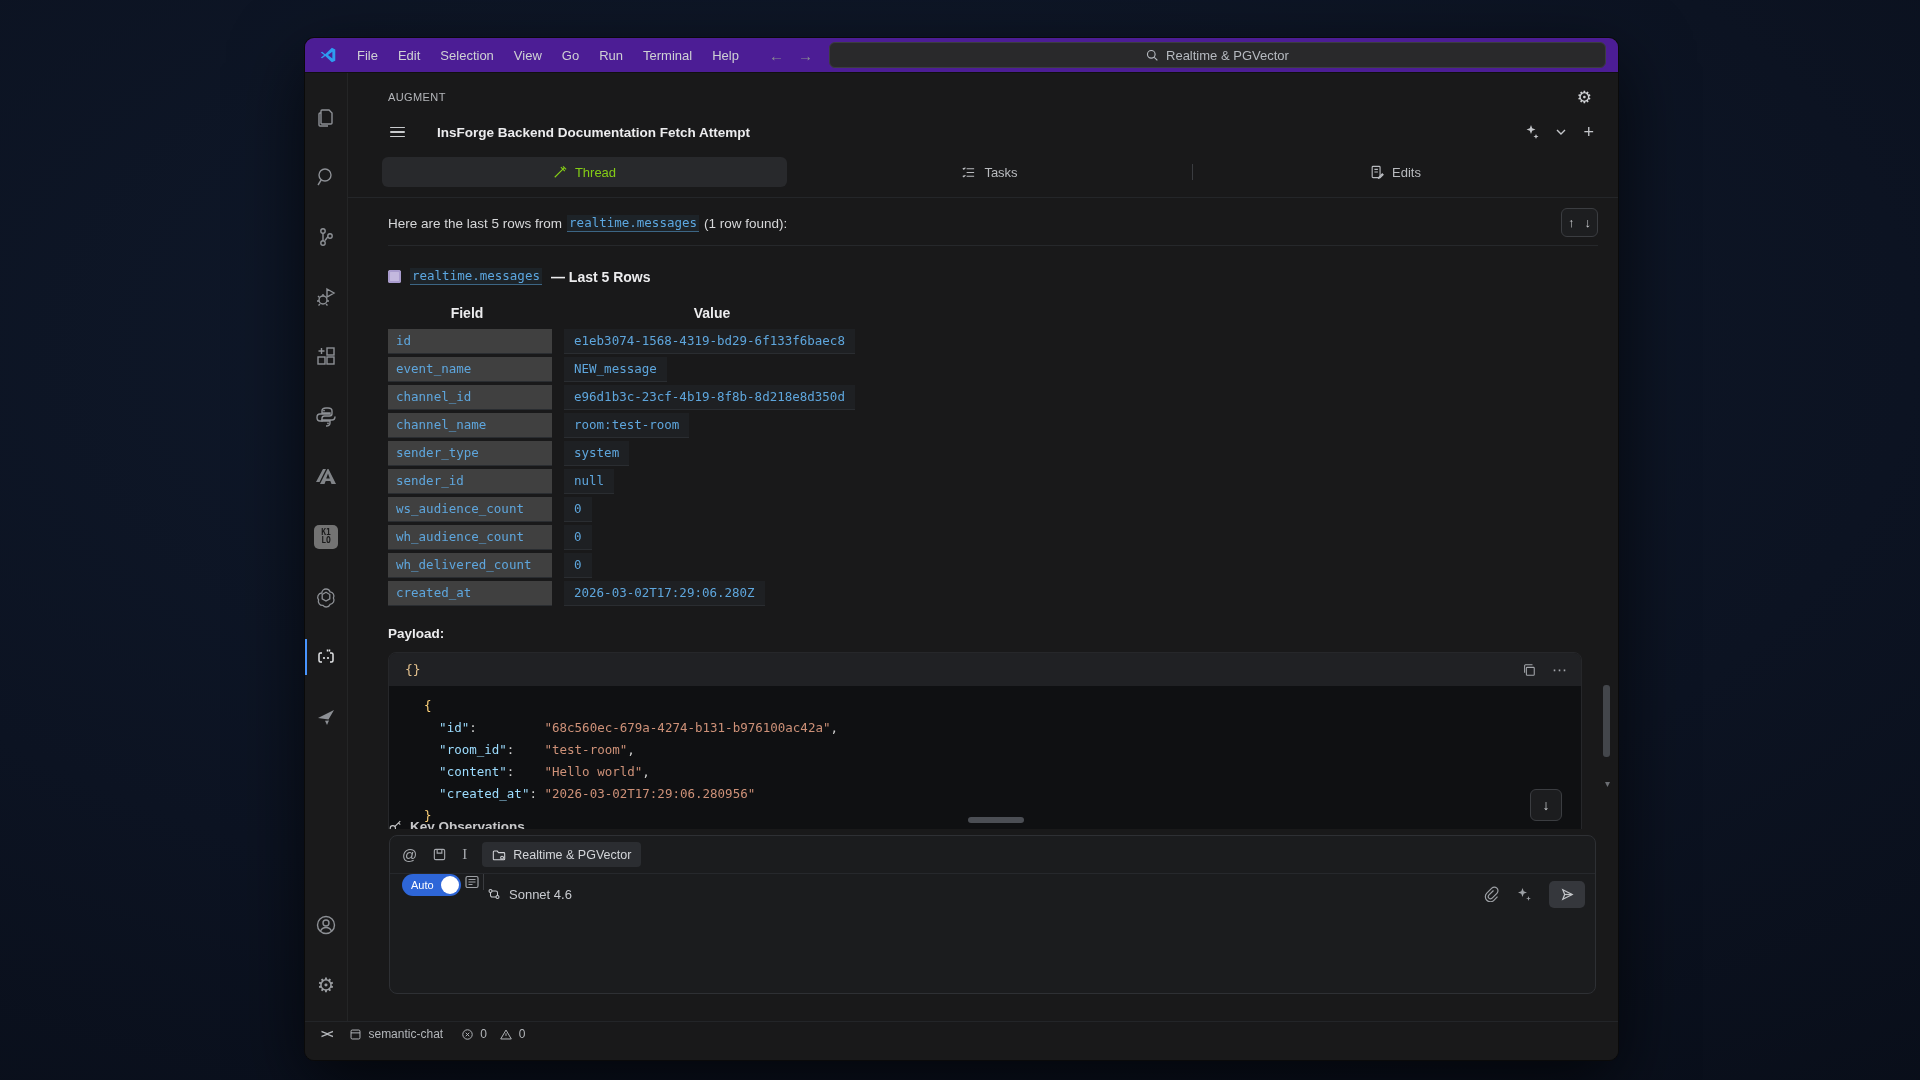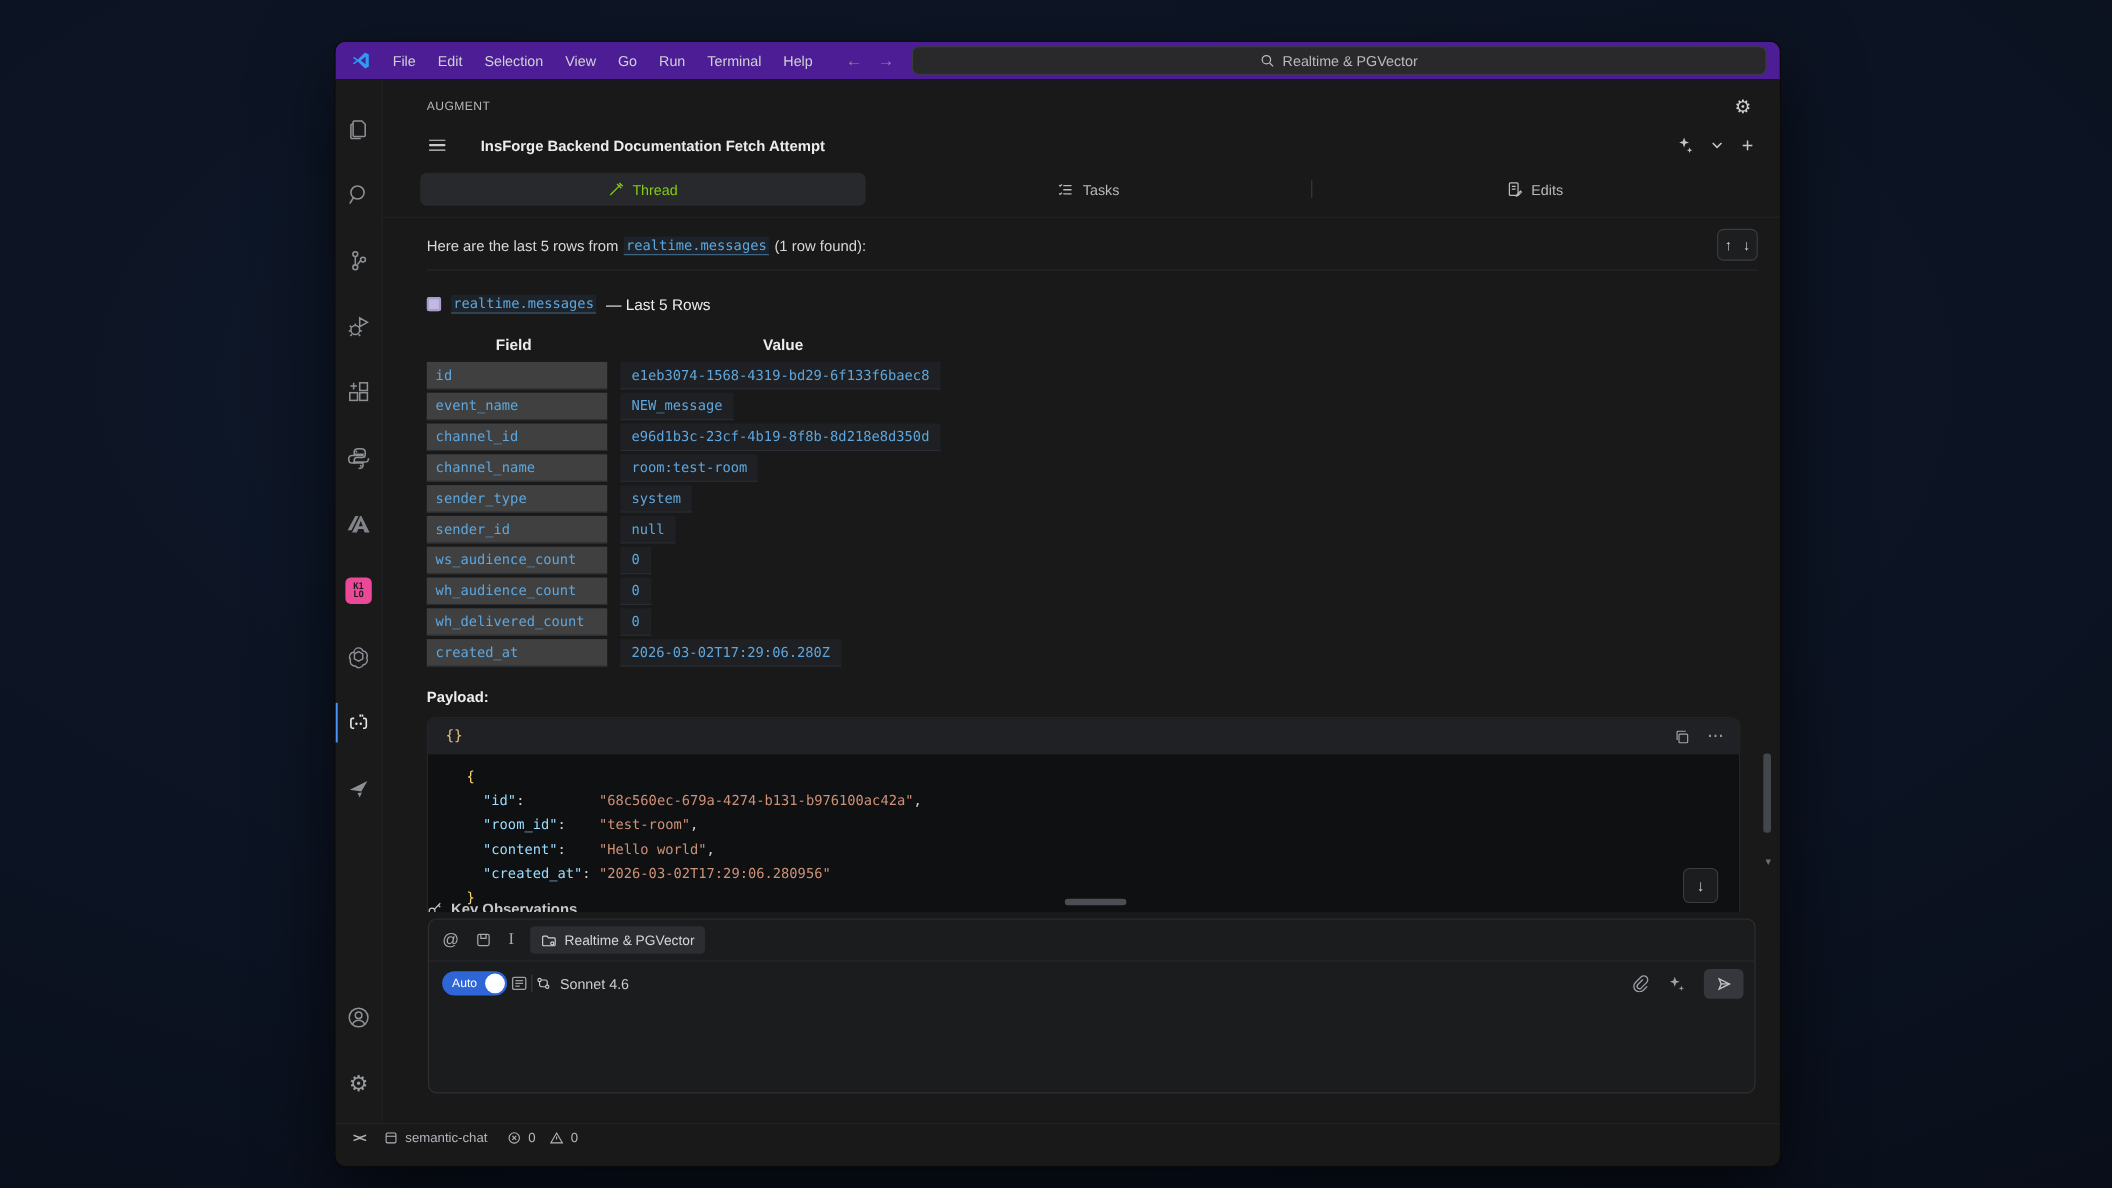--- a/index.html
+++ b/index.html
@@ -17,21 +17,21 @@
   .searchbox{flex:1;height:24px;background:#29292b;border:1px solid #3c3d40;border-radius:6px;
     display:flex;align-items:center;justify-content:center;gap:7px;color:#b6bac0;font-size:13px;margin-right:2px;}
   
   .mainrow{flex:1;display:flex;min-height:0;}
   .activitybar{width:42px;flex:0 0 42px;background:#1a1a1b;border-right:1px solid #242526;display:flex;flex-direction:column;align-items:center;padding-top:14px;position:relative;}
   .act{width:42px;height:60px;display:flex;align-items:center;justify-content:center;position:relative;color:#8d9095;}
   .act svg{width:24px;height:24px;}
   .act.active{color:#e3e5e8;}
   .act.active::before{content:"";position:absolute;left:0;top:12px;bottom:12px;width:2px;background:#4894fe;}
   .act-bottom{margin-top:auto;display:flex;flex-direction:column;align-items:center;padding-bottom:6px;}
-  .kilo-badge{width:24px;height:24px;border-radius:5px;background:#ec4899;color:#1a1a1b;font-family:"DejaVu Sans Mono",monospace;font-size:8px;font-weight:bold;display:flex;align-items:center;justify-content:center;line-height:8px;text-align:center;}
+  .kilo-badge{width:24px;height:24px;border-radius:5px;background:#737373;color:#1a1a1b;font-family:"DejaVu Sans Mono",monospace;font-size:8px;font-weight:bold;display:flex;align-items:center;justify-content:center;line-height:8px;text-align:center;}
   
   .panel{flex:1;background:#19191a;display:flex;flex-direction:column;min-width:0;position:relative;}
   .panel-header{height:36px;display:flex;align-items:center;padding:6px 26px 0 40px;}
   .panel-header .label{color:#b4b6ba;font-size:11px;letter-spacing:.4px;}
   .panel-header .gear{margin-left:auto;color:#cfd1d4;font-size:17px;cursor:default;}
   .thread-row{height:34px;display:flex;align-items:center;padding:0 24px 0 42px;gap:12px;}
   .hamburger{display:flex;flex-direction:column;gap:3px;width:15px;}
   .hamburger i{height:1.6px;background:#c9cbce;border-radius:1px;}
   .thread-title{color:#ececee;font-size:13.5px;font-weight:bold;padding-left:20px;}
   .thread-icons{margin-left:auto;display:flex;align-items:center;gap:16px;color:#c4c6ca;}
@@ -41,21 +41,21 @@
   .tab-divider{width:1px;height:16px;background:#3a3c40;}
   .tabs-underline{height:1px;background:#242629;margin-top:10px;}
   
   .content{flex:1;position:relative;padding:0 0 0 40px;min-height:0;overflow:hidden;}
   .intro-row{display:flex;align-items:center;margin-top:9px;height:32px;padding-right:140px;color:#d6d7d9;font-size:13.5px;gap:5px;}
   .inline-code{font-family:"DejaVu Sans Mono",monospace;color:#5ca7e0;font-size:12.5px;background:rgba(92,167,224,.07);border-bottom:1px solid rgba(92,167,224,.5);padding:0 2px 1px;}
   .updown-box{position:absolute;right:20px;top:10px;height:27px;border:1px solid #3b3d41;border-radius:6px;background:#1d1e20;display:flex;align-items:center;padding:0 6px;gap:10px;color:#cfd1d4;font-size:13px;}
   .rule{height:1px;background:#26282b;margin:6px 20px 0 0;}
   .tbl-heading{display:flex;align-items:center;gap:9px;margin-top:22px;}
   .tbl-icon{width:13px;height:13px;border-radius:2.5px;background:#c3b8de;box-shadow:inset 0 0 0 2px #a99cce;}
-  .tbl-heading .suffix{color:#ececee;font-weight:normal;font-size:14px;}
+  .tbl-heading .suffix{color:#ececee;font-weight:bold;font-size:14px;}
   .kv-table{margin-top:14px;font-family:"DejaVu Sans Mono",monospace;font-size:12.5px;}
   .kv-head{display:flex;color:#ececee;font-family:"Liberation Sans",sans-serif;font-weight:bold;font-size:14px;height:28px;align-items:center;}
   .kv-head .h1{width:158px;text-align:center;}
   .kv-head .h2{width:300px;text-align:center;margin-left:16px;}
   .kv-row{display:flex;height:28px;align-items:center;}
   .kv-field{width:148px;color:#5ea6dd;background:#404040;border-bottom:1px solid #2a2d31;padding:4px 8px 5px;}
   .kv-value{color:#5ea6dd;background:#1e2023;border-bottom:1px solid #2a2d31;padding:4px 10px 5px;margin-left:12px;}
   .payload-label{margin-top:19px;color:#ececee;font-weight:bold;font-size:13.5px;}
   
   .code-card{margin:11px 36px 0 0;border-radius:8px;overflow:hidden;border:1px solid #26272a;}
@@ -71,21 +71,21 @@
   .vscroll{position:absolute;right:8px;bottom:72px;width:7px;height:72px;border-radius:3px;background:#43464b;}
   .vscroll-arrow{position:absolute;right:8px;bottom:40px;color:#6b6e73;font-size:10px;}
   
   .input-wrap{flex:0 0 157px;margin:6px 22px 27px 41px;background:#1b1c1e;border:1px solid #2e3034;border-radius:8px;display:flex;flex-direction:column;position:relative;}
   .ctx-row{height:37px;display:flex;align-items:center;padding:0 12px;gap:15px;border-bottom:1px solid #26282c;color:#a6a9ae;}
   .at-glyph{font-size:15px;color:#a6a9ae;}
   .ibeam{font-family:"Liberation Serif",serif;font-size:15px;color:#a6a9ae;}
   .ctx-chip{display:flex;align-items:center;gap:7px;background:#2b2d31;border-radius:4px;height:25px;padding:0 10px;color:#d3d5d9;font-size:12.5px;}
   .editor-zone{flex:1;padding:12px 14px;}
   .placeholder{color:#6e7176;font-size:13.5px;}
-  .controls-row{height:40px;display:flex;align-items:center;padding:0 10px 8px 12px;gap:3px;}
+  .controls-row{height:40px;display:flex;padding:0 10px 8px 12px;gap:3px;}
   .auto-toggle{width:59px;height:22px;border-radius:11px;background:#2e66d8;display:flex;align-items:center;position:relative;}
   .auto-toggle .auto-label{color:#fff;font-size:11px;margin-left:9px;}
   .auto-toggle .knob{position:absolute;right:2px;top:2px;width:18px;height:18px;border-radius:50%;background:#fff;}
   .ctl-divider{width:1px;height:16px;background:#3a3c40;}
   .model-select{display:flex;align-items:center;gap:8px;color:#c9cbd0;font-size:13px;}
   .right-ctls{margin-left:auto;display:flex;align-items:center;gap:17px;color:#9da0a5;}
   .send-btn{width:36px;height:27px;border-radius:5px;background:#35373c;display:flex;align-items:center;justify-content:center;color:#c3c5c9;}
   
   .statusbar{flex:0 0 33px;border-top:1px solid #232528;display:flex;align-items:flex-start;padding:5px 16px 0;gap:18px;color:#b3b6ba;font-size:12px;background:#19191a;}
   .sb-item{display:flex;align-items:center;gap:6px;}

